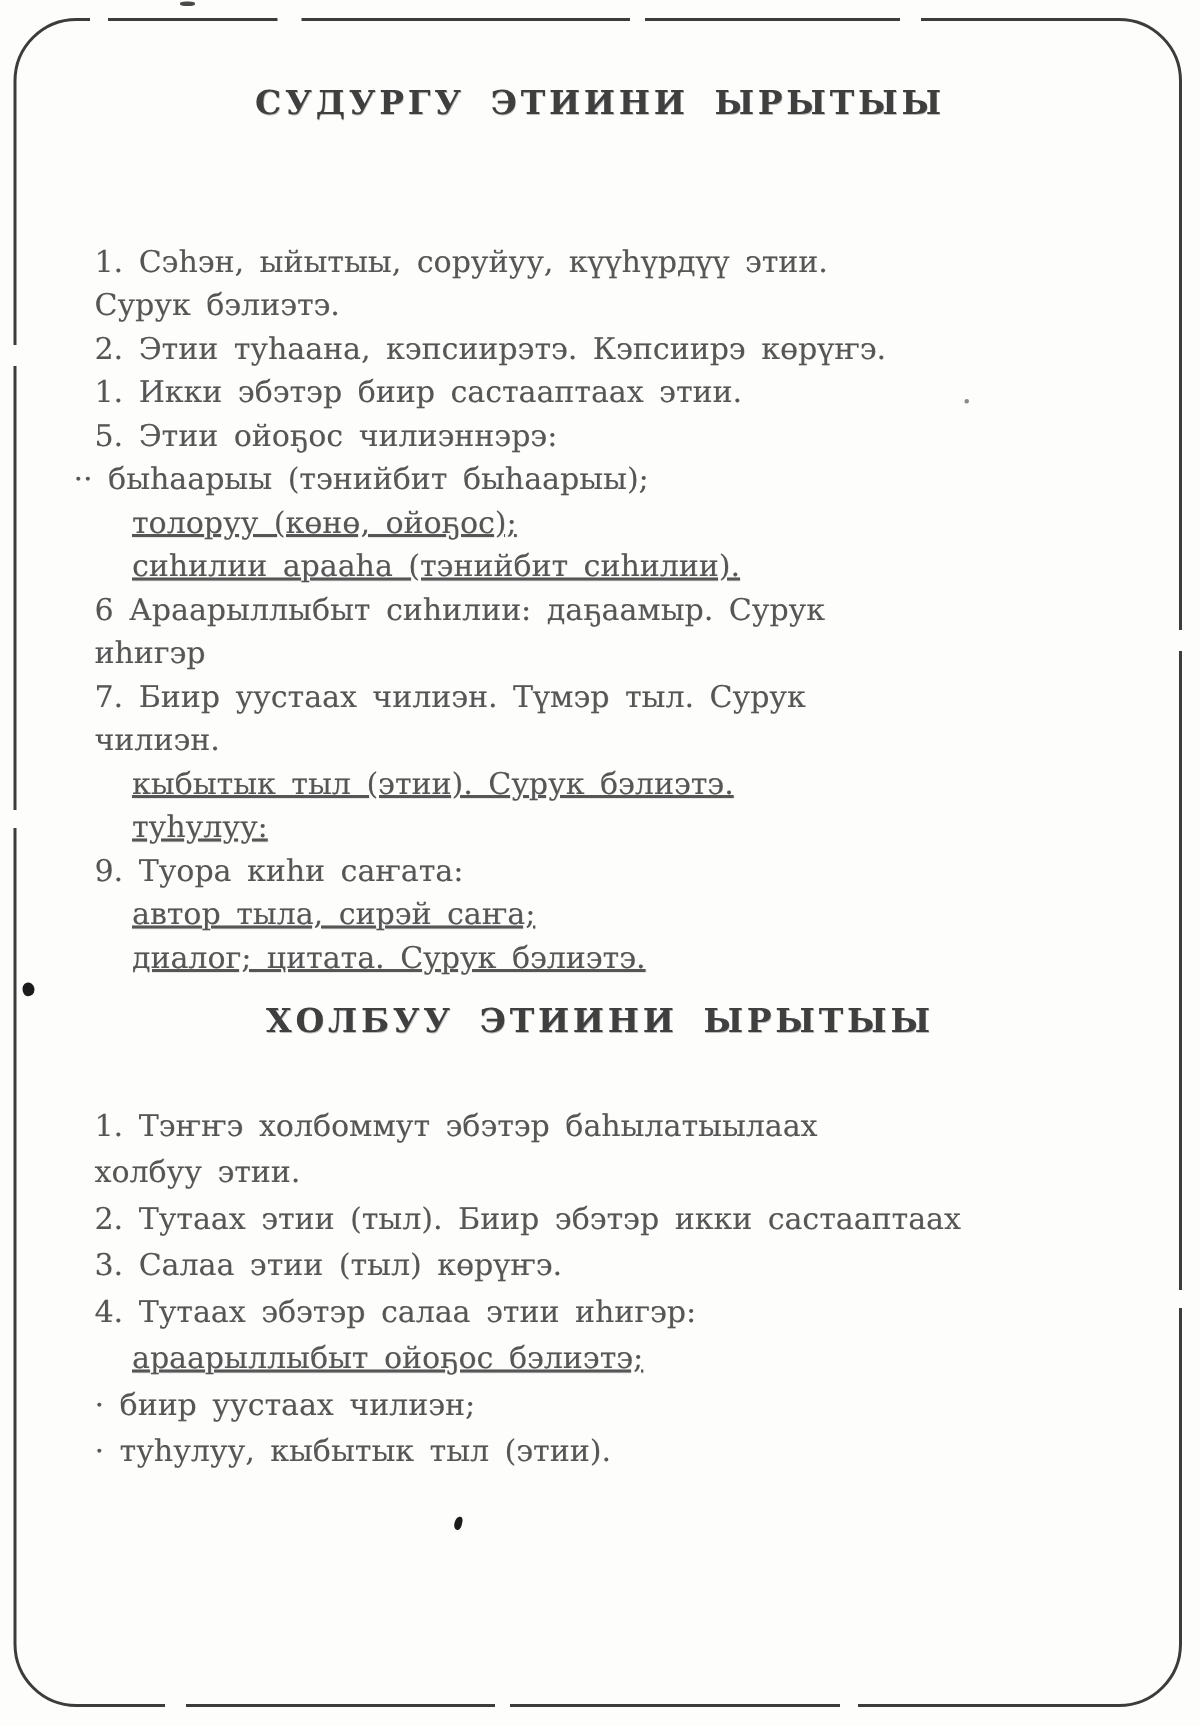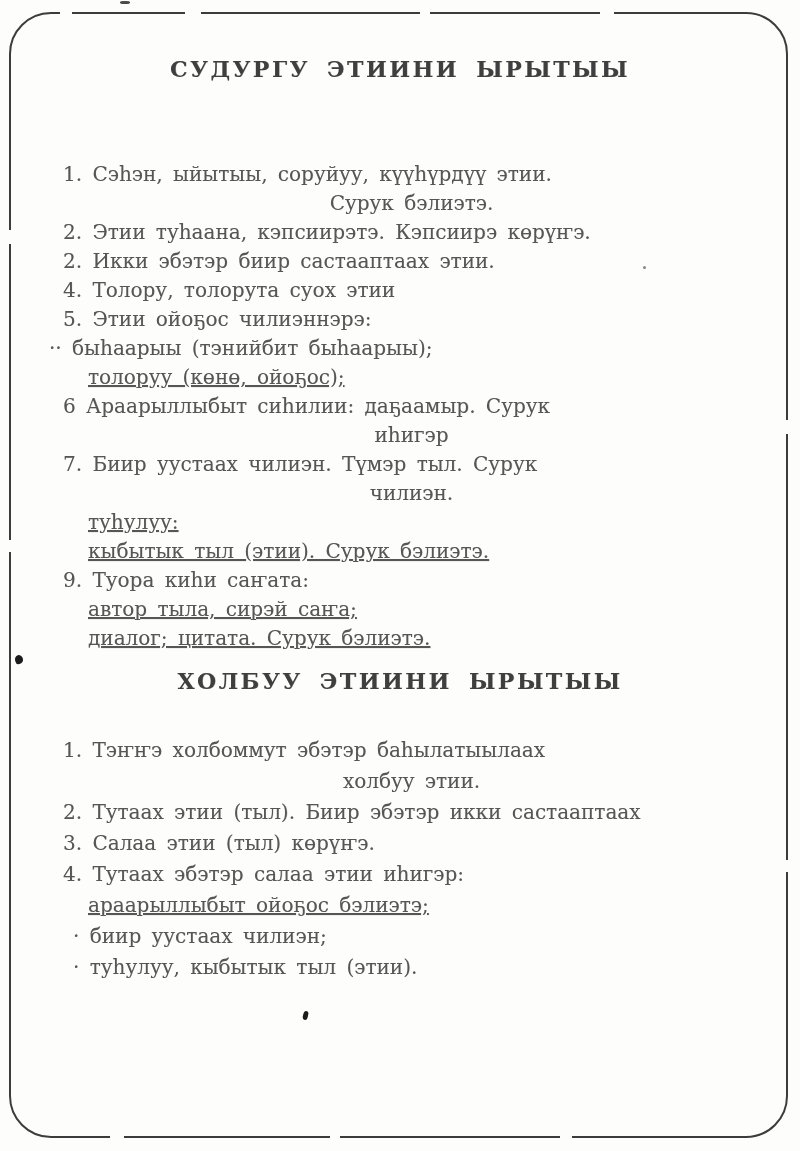--- a/index.html
+++ b/index.html
@@ -55,24 +55,24 @@
     color: #565656;
     word-spacing: 4px;
     text-shadow: 0.3px 0.3px 0 rgba(90,90,90,0.3);
   }
   .list1 { top: 112px; margin-top: 48px; }
   .list2 { top: 735px; }
   .list1 .line { height: 29px; line-height: 29px; }
   .list2 .line { height: 31px; line-height: 31px; }
   .line { white-space: nowrap; }
   .line.num  { margin-left: 0; }
-  .line.cont { margin-left: 0; text-align: center; }
+  .line.cont { margin-left: 0; }
   .line.sub  { margin-left: 25px; text-decoration: underline; }
   .line.hang { margin-left: -14px; }
-  .line.subdot { margin-left: 10px; }
+  .line.subdot { }
   
   .speck {
     position: absolute;
     background: #1c1c1c;
     border-radius: 50% 50% 50% 40%;
   }
   .speck.s1 { left: 15px;  top: 655px;  width: 8px;  height: 9px;  transform: rotate(-15deg); }
   .speck.s2 { left: 303px; top: 1011px; width: 5px;  height: 9px;  border-radius: 60% 40% 50% 50%; transform: rotate(12deg); }
   .speck.s3 { left: 643px; top: 266px;  width: 3px;  height: 3px;  background: #8a8a8a; }
   .speck.s4 { left: 120px; top: 1px;    width: 10px; height: 3px;  border-radius: 40%; background: #4a4a4a; }
@@ -95,31 +95,31 @@
   <div class="gap" style="left:8px;   top:540px;  width:5px;  height:12px;"></div>
   <div class="gap" style="left:785px; top:420px;  width:5px;  height:14px;"></div>
   <div class="gap" style="left:785px; top:860px;  width:5px;  height:12px;"></div>
 
   <h1 class="h h1">СУДУРГУ ЭТИИНИ ЫРЫТЫЫ</h1>
 
   <div class="list list1">
     <div class="line num">1. Сэһэн, ыйытыы, соруйуу, күүһүрдүү этии.</div>
     <div class="line cont">Сурук бэлиэтэ.</div>
     <div class="line num">2. Этии туһаана, кэпсиирэтэ. Кэпсиирэ көрүҥэ.</div>
-    <div class="line num">2. Икки эбэтэр биир састааптаах этии.</div>
-    <div class="line num">4. Толору, толорута суох этии</div>
+    <div class="line num">1. Икки эбэтэр биир састааптаах этии.</div>
     <div class="line num">5. Этии ойоҕос чилиэннэрэ:</div>
     <div class="line hang">·· быһаарыы (тэнийбит быһаарыы);</div>
     <div class="line sub">толоруу (көнө, ойоҕос);</div>
+    <div class="line sub">сиһилии арааһа (тэнийбит сиһилии).</div>
     <div class="line num">6  Араарыллыбыт сиһилии: даҕаамыр. Сурук</div>
     <div class="line cont">иһигэр</div>
     <div class="line num">7. Биир уустаах чилиэн. Түмэр тыл. Сурук</div>
     <div class="line cont">чилиэн.</div>
+    <div class="line sub">кыбытык тыл (этии). Сурук бэлиэтэ.</div>
     <div class="line sub">туһулуу:</div>
-    <div class="line sub">кыбытык тыл (этии). Сурук бэлиэтэ.</div>
     <div class="line num">9. Туора киһи саҥата:</div>
     <div class="line sub">автор тыла, сирэй саҥа;</div>
     <div class="line sub">диалог; цитата. Сурук бэлиэтэ.</div>
   </div>
 
   <h2 class="h h2">ХОЛБУУ ЭТИИНИ ЫРЫТЫЫ</h2>
 
   <div class="list list2">
     <div class="line num">1. Тэҥҥэ холбоммут эбэтэр баһылатыылаах</div>
     <div class="line cont">холбуу этии.</div>

